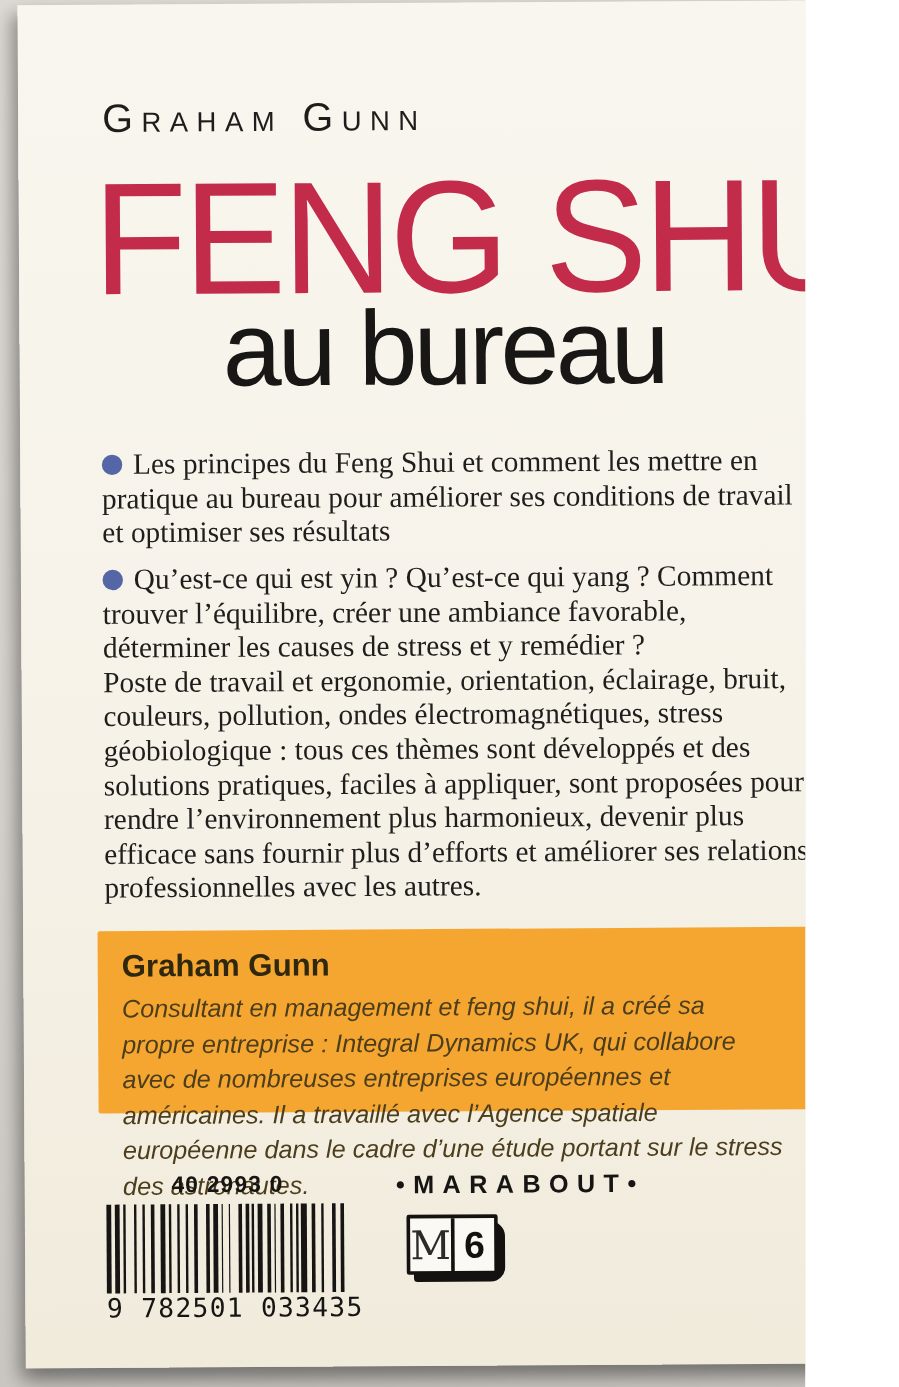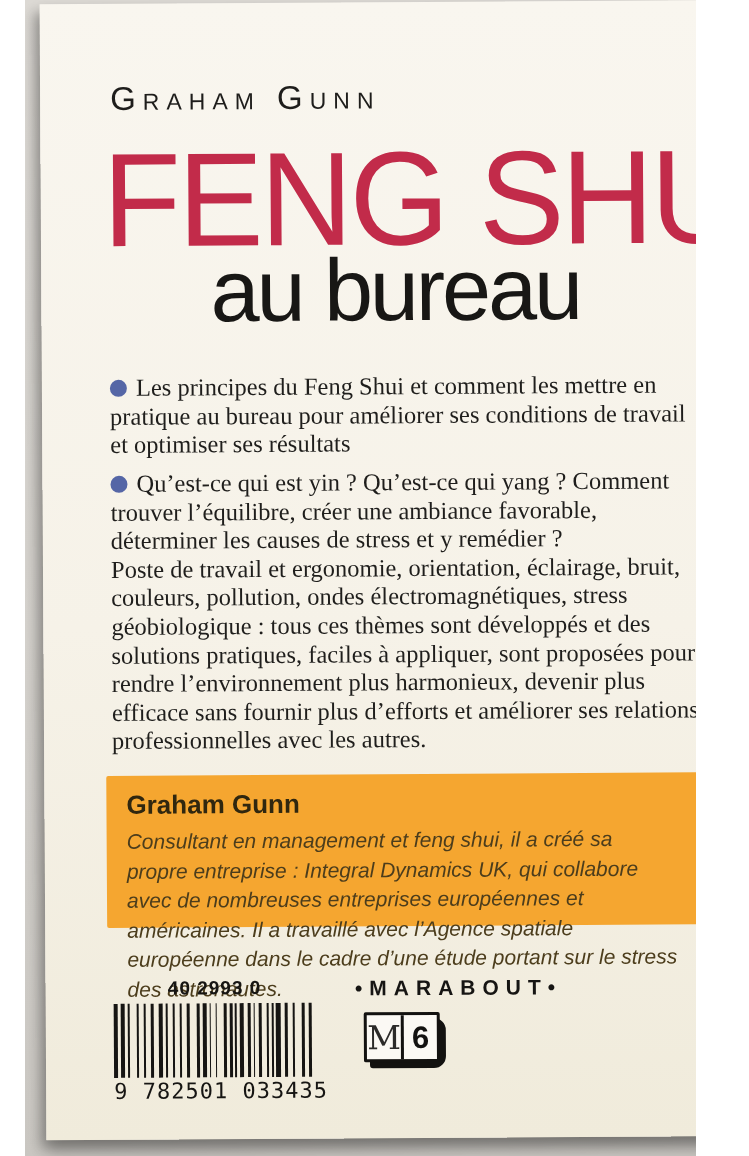--- a/index.html
+++ b/index.html
@@ -1,20 +1,19 @@
 <!DOCTYPE html>
 <html><head>
 <meta charset="utf-8">
 <style>
   html,body{margin:0;padding:0;}
   .scene{
     position:relative;width:671px;height:1156px;overflow:hidden;
     background:linear-gradient(180deg,#dcd9d4 0%,#d4d1cc 55%,#c9c6c1 100%);
     font-family:"Liberation Sans",sans-serif;
-    margin-left:25px;
   }
   .book{
     position:absolute;left:18px;top:2px;width:764px;height:1136px;
     background:linear-gradient(180deg,#f9f6ef 0%,#f6f2e8 55%,#f0ebdb 100%);
     transform:rotate(-0.35deg);transform-origin:50% 50%;
     box-shadow:0 10px 16px rgba(0,0,0,0.30), -7px 8px 12px rgba(0,0,0,0.18);
   }
   .author{
     position:absolute;left:70px;top:76px;
     font-variant:small-caps;font-size:33px;letter-spacing:7px;color:#1e1d1b;

